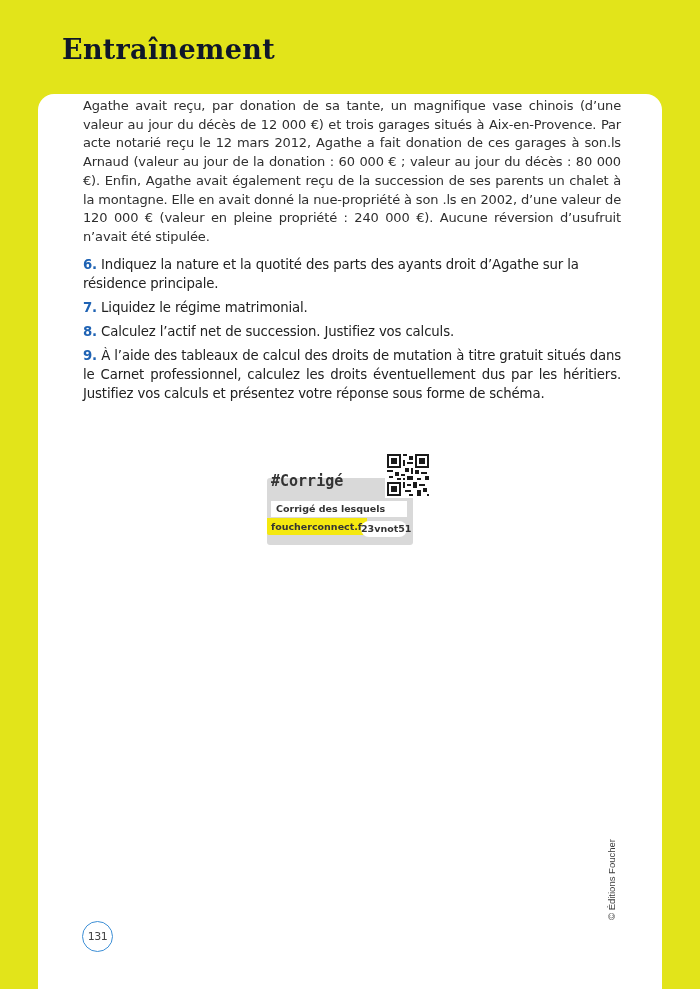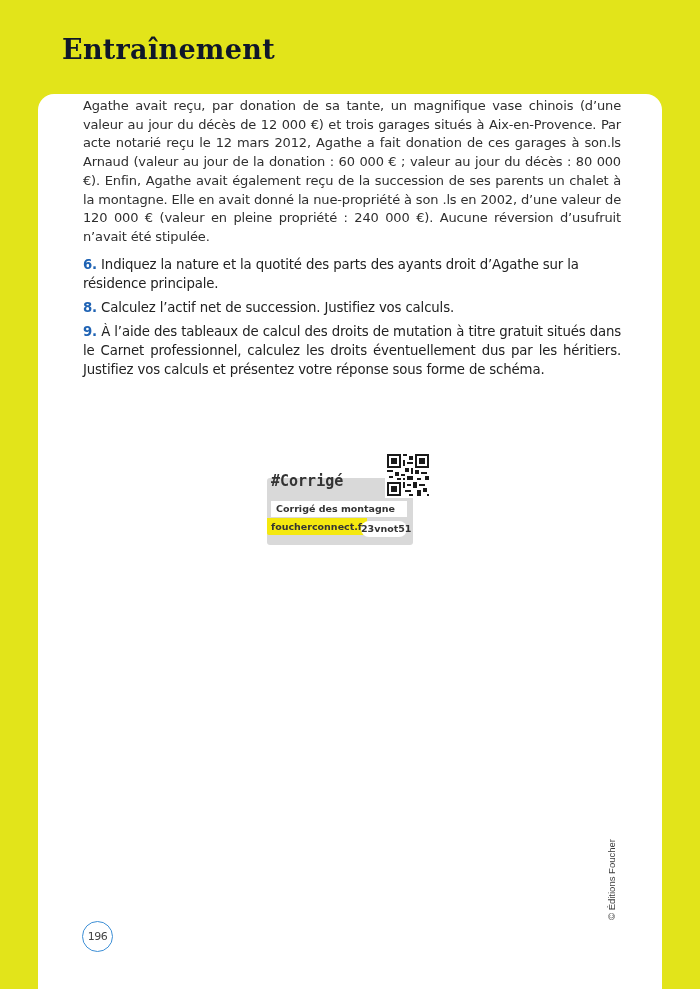--- a/index.html
+++ b/index.html
@@ -82,31 +82,34 @@
 
 <div class="panel"></div>
 
 <div class="content">
   <p class="intro">Agathe avait reçu, par donation de sa tante, un magnifique vase chinois (d’une valeur au jour du décès de 12 000 €) et trois garages situés à Aix-en-Provence. Par acte notarié reçu le 12 mars 2012, Agathe a fait donation de ces garages à son.ls Arnaud (valeur au jour de la donation : 60 000 € ; valeur au jour du décès : 80 000 €). Enfin, Agathe avait également reçu de la succession de ses parents un chalet à la montagne. Elle en avait donné la nue-propriété à son .ls en 2002, d’une valeur de 120 000 € (valeur en pleine propriété : 240 000 €). Aucune réversion d’usufruit n’avait été stipulée.</p>
 
   <p class="q">
     <span class="num">6.</span><span> Indiquez la nature et la quotité des parts des ayants droit d’Agathe sur la résidence principale.</span>
   </p>
   <p class="q">
+    <span class="num">7.</span><span> Liquidez le régime matrimonial.</span>
+  </p>
+  <p class="q">
     <span class="num">8.</span><span> Calculez l’actif net de succession. Justifiez vos calculs.</span>
   </p>
   <p class="q just">
     <span class="num">9.</span><span> À l’aide des tableaux de calcul des droits de mutation à titre gratuit situés dans le Carnet professionnel, calculez les droits éventuellement dus par les héritiers. Justifiez vos calculs et présentez votre réponse sous forme de schéma.</span>
   </p>
 </div>
 
 <div class="corrige">
   <div class="grey"></div>
   <div class="tag">#Corrigé</div>
-  <div class="sub">Corrigé des montagne</div>
+  <div class="sub">Corrigé des lesquels</div>
   <div class="link">foucherconnect.fr/</div>
   <div class="code">23vnot51</div>
   <div class="qr">
     <svg width="46" height="46" viewBox="0 0 23 23" shape-rendering="crispEdges">
       <rect width="23" height="23" fill="#fff"></rect>
       <g fill="#1a1a1a">
         <rect x="1" y="1" width="7" height="7"></rect>
           <rect x="2" y="2" width="5" height="5" fill="#fff"></rect>
           <rect x="3" y="3" width="3" height="3"></rect>
         <rect x="15" y="1" width="7" height="7"></rect>
@@ -139,14 +142,14 @@
         <rect x="10" y="19" width="3" height="1"></rect>
           <rect x="12" y="21" width="2" height="1"></rect>
           <rect x="21" y="21" width="1" height="1"></rect>
         <rect x="6" y="13" width="2" height="1"></rect>
           <rect x="9" y="13" width="1" height="1"></rect>
       </g>
     </svg>
   </div>
 </div>
 
-<div class="page-number">196</div>
+<div class="page-number">131</div>
 <div class="copyright">© Éditions Foucher</div>
 
 </body></html>

